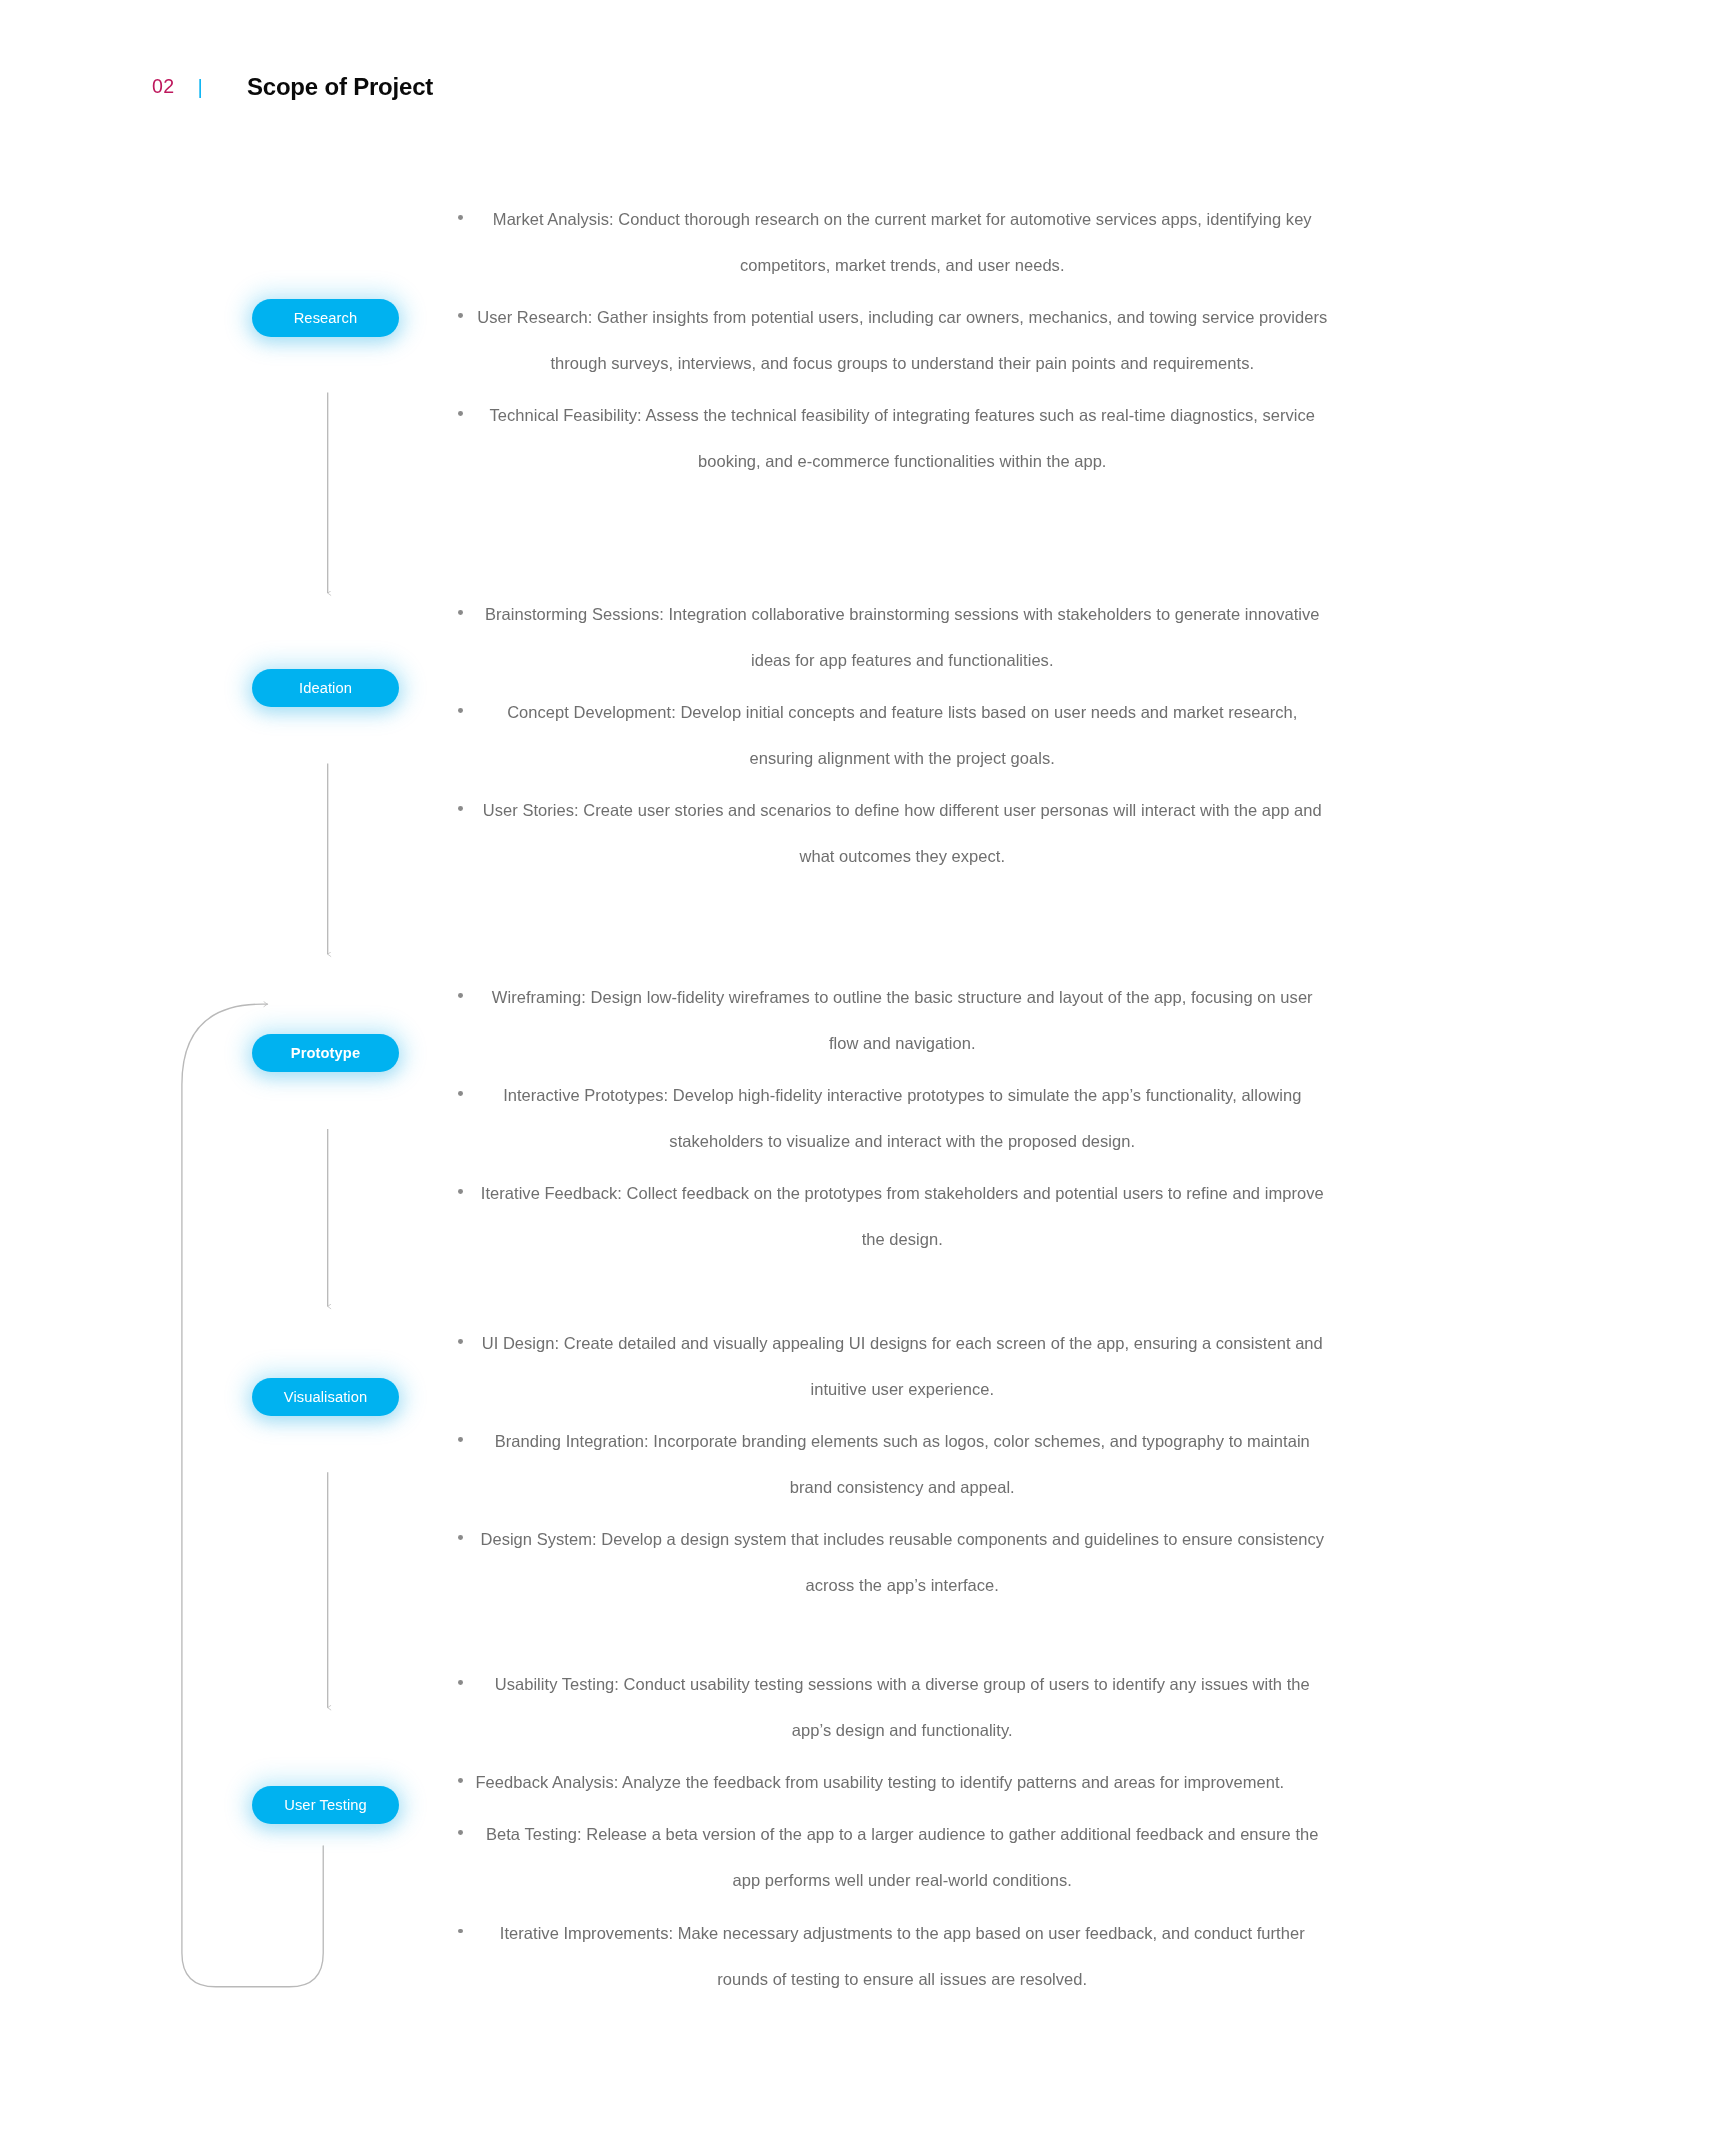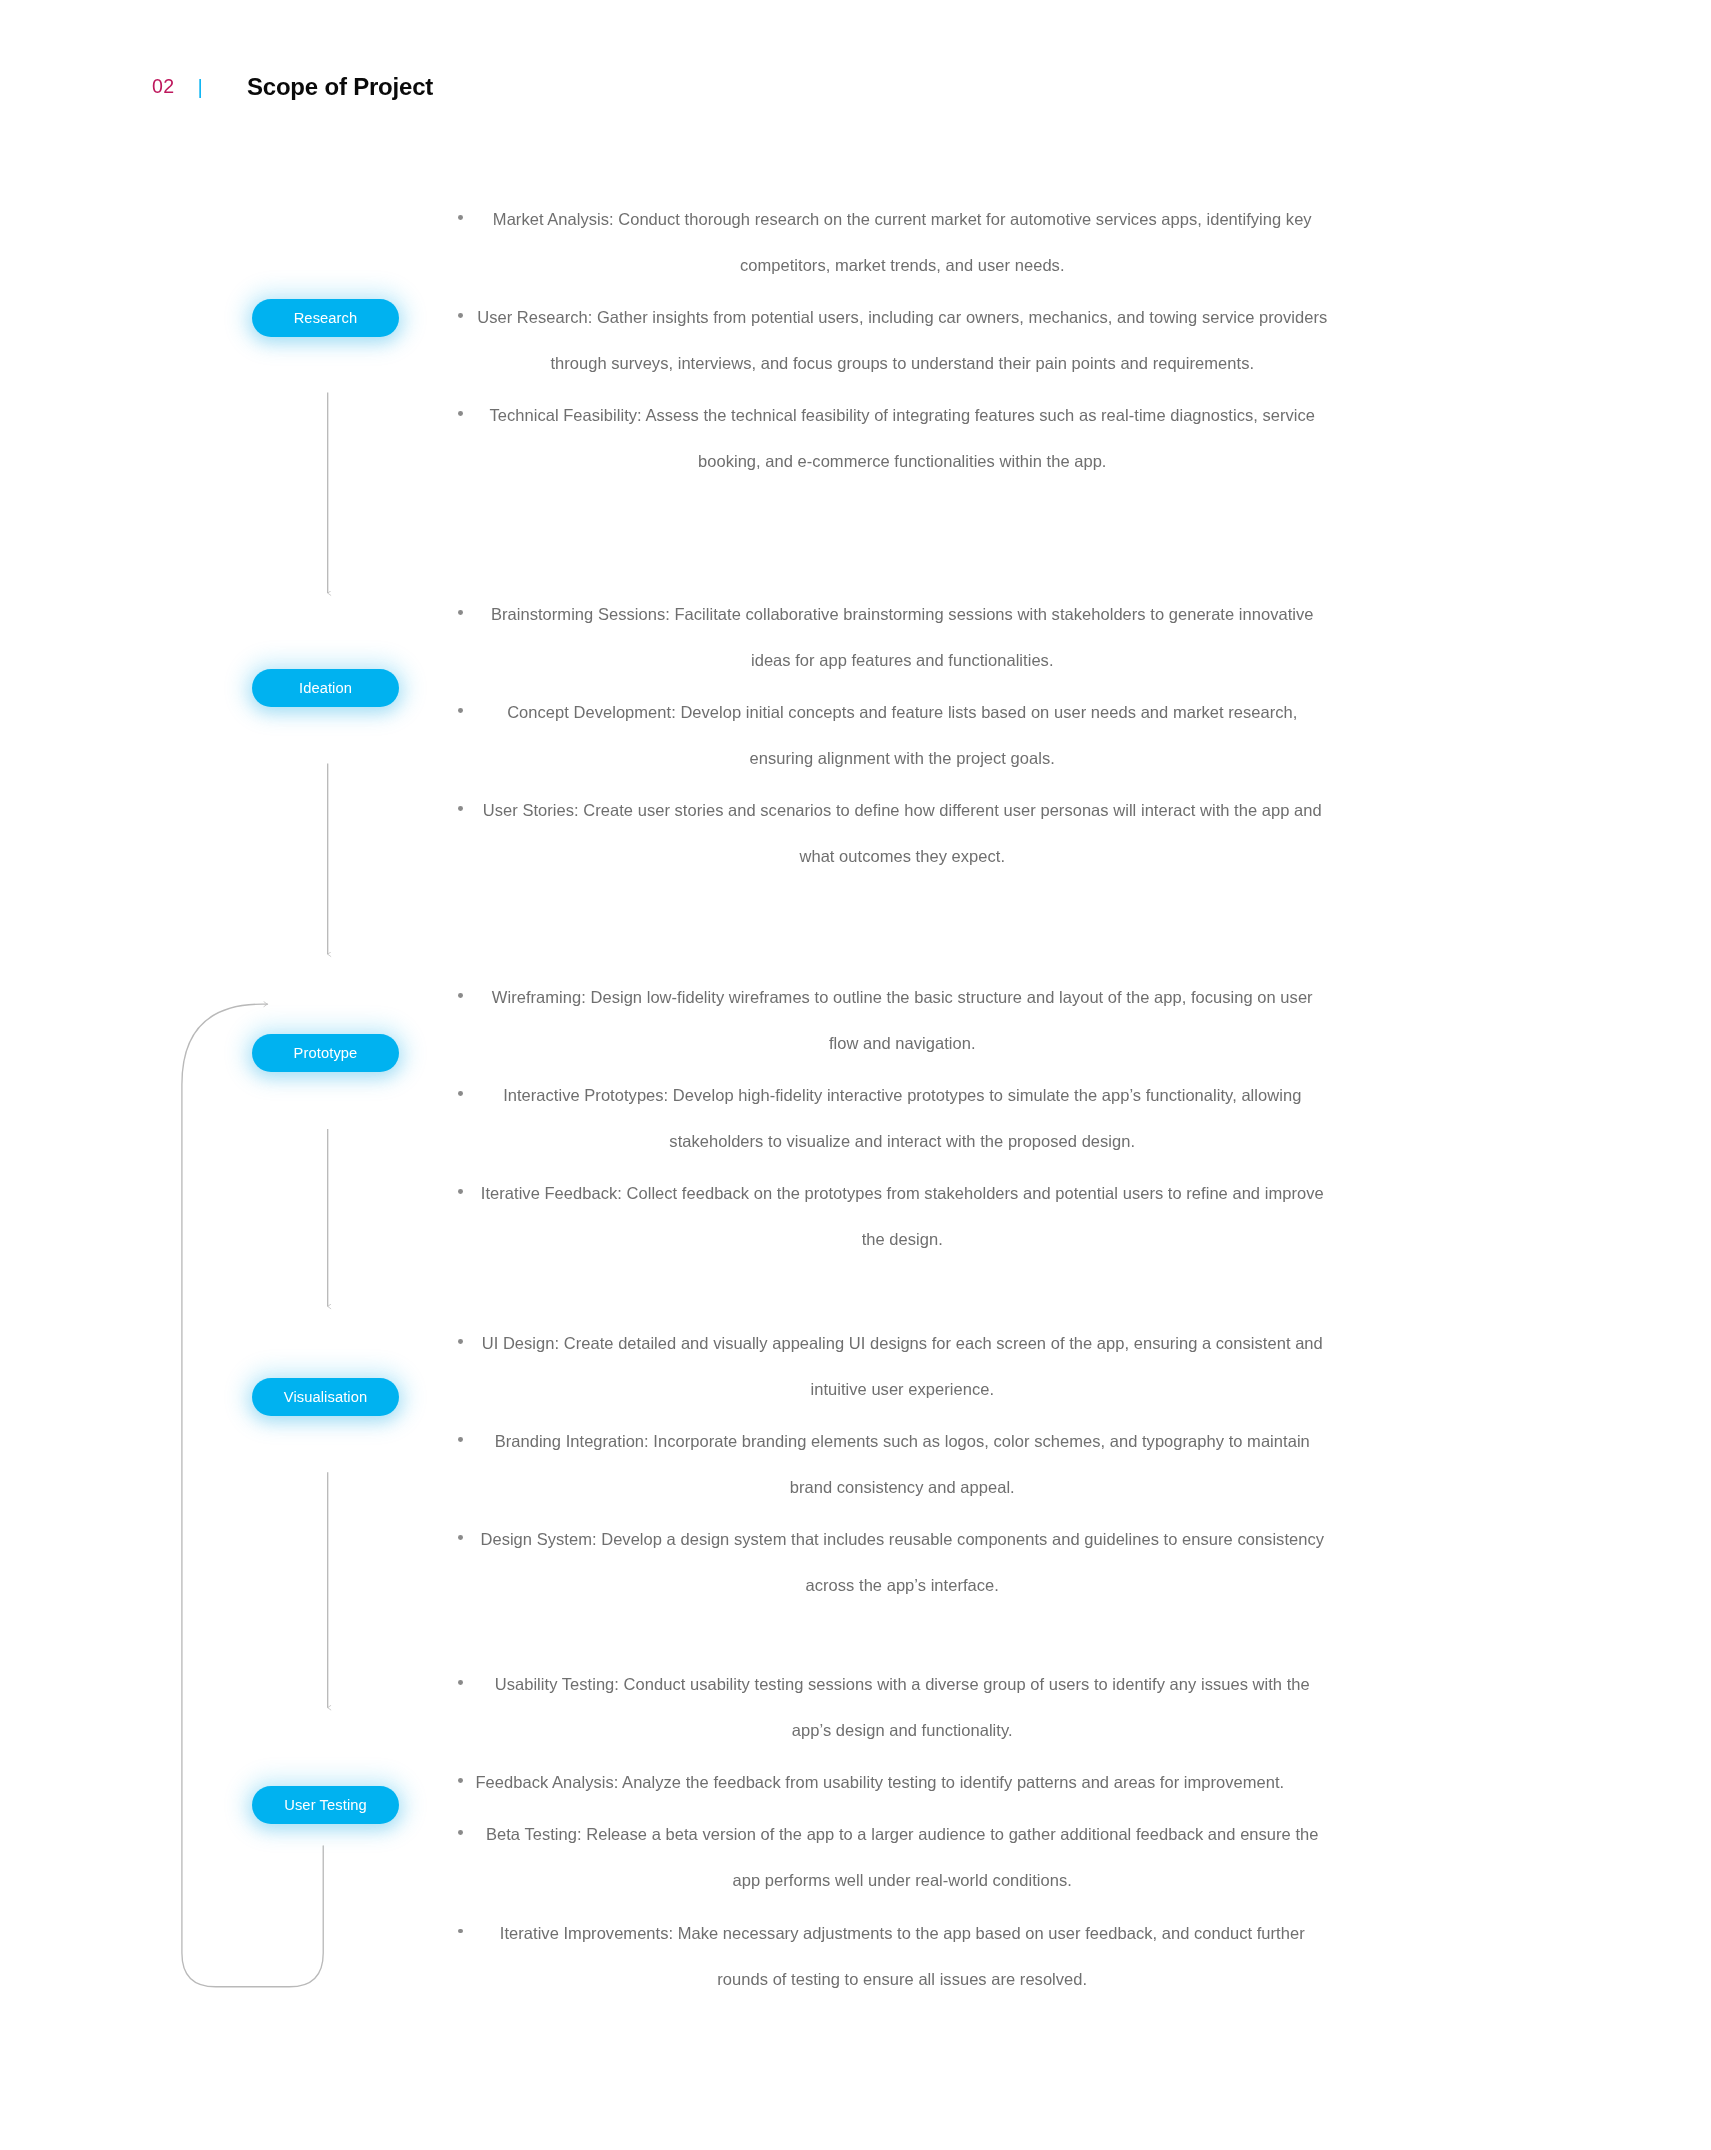--- a/index.html
+++ b/index.html
@@ -193,33 +193,33 @@
         <div class="bullet">
           <span class="bullet-text">Technical Feasibility: Assess the technical feasibility of integrating features such as real-time diagnostics, service booking, and e-commerce functionalities within the app.</span>
         </div>
       </div>
     </div>
 
     <div class="stage">
       <div class="pill" style="left:252px; top:669px;">Ideation</div>
       <div class="bullets" style="top:591px;">
         <div class="bullet">
-          <span class="bullet-text">Brainstorming Sessions: Facilitate collaborative brainstorming sessions with stakeholders to generate innovative ideas for app features and functionalities.</span>
+          <span class="bullet-text">Brainstorming Sessions: Integration collaborative brainstorming sessions with stakeholders to generate innovative ideas for app features and functionalities.</span>
         </div>
         <div class="bullet">
           <span class="bullet-text">Concept Development: Develop initial concepts and feature lists based on user needs and market research, ensuring alignment with the project goals.</span>
         </div>
         <div class="bullet">
           <span class="bullet-text">User Stories: Create user stories and scenarios to define how different user personas will interact with the app and what outcomes they expect.</span>
         </div>
       </div>
     </div>
 
     <div class="stage">
-      <div class="pill" style="left:252px; top:1034px;">Prototype</div>
+      <div class="pill" style="left:252px; top:1034px;font-weight:bold;">Prototype</div>
       <div class="bullets" style="top:974px;">
         <div class="bullet">
           <span class="bullet-text">Wireframing: Design low-fidelity wireframes to outline the basic structure and layout of the app, focusing on user flow and navigation.</span>
         </div>
         <div class="bullet">
           <span class="bullet-text">Interactive Prototypes: Develop high-fidelity interactive prototypes to simulate the app’s functionality, allowing stakeholders to visualize and interact with the proposed design.</span>
         </div>
         <div class="bullet">
           <span class="bullet-text">Iterative Feedback: Collect feedback on the prototypes from stakeholders and potential users to refine and improve the design.</span>
         </div>

